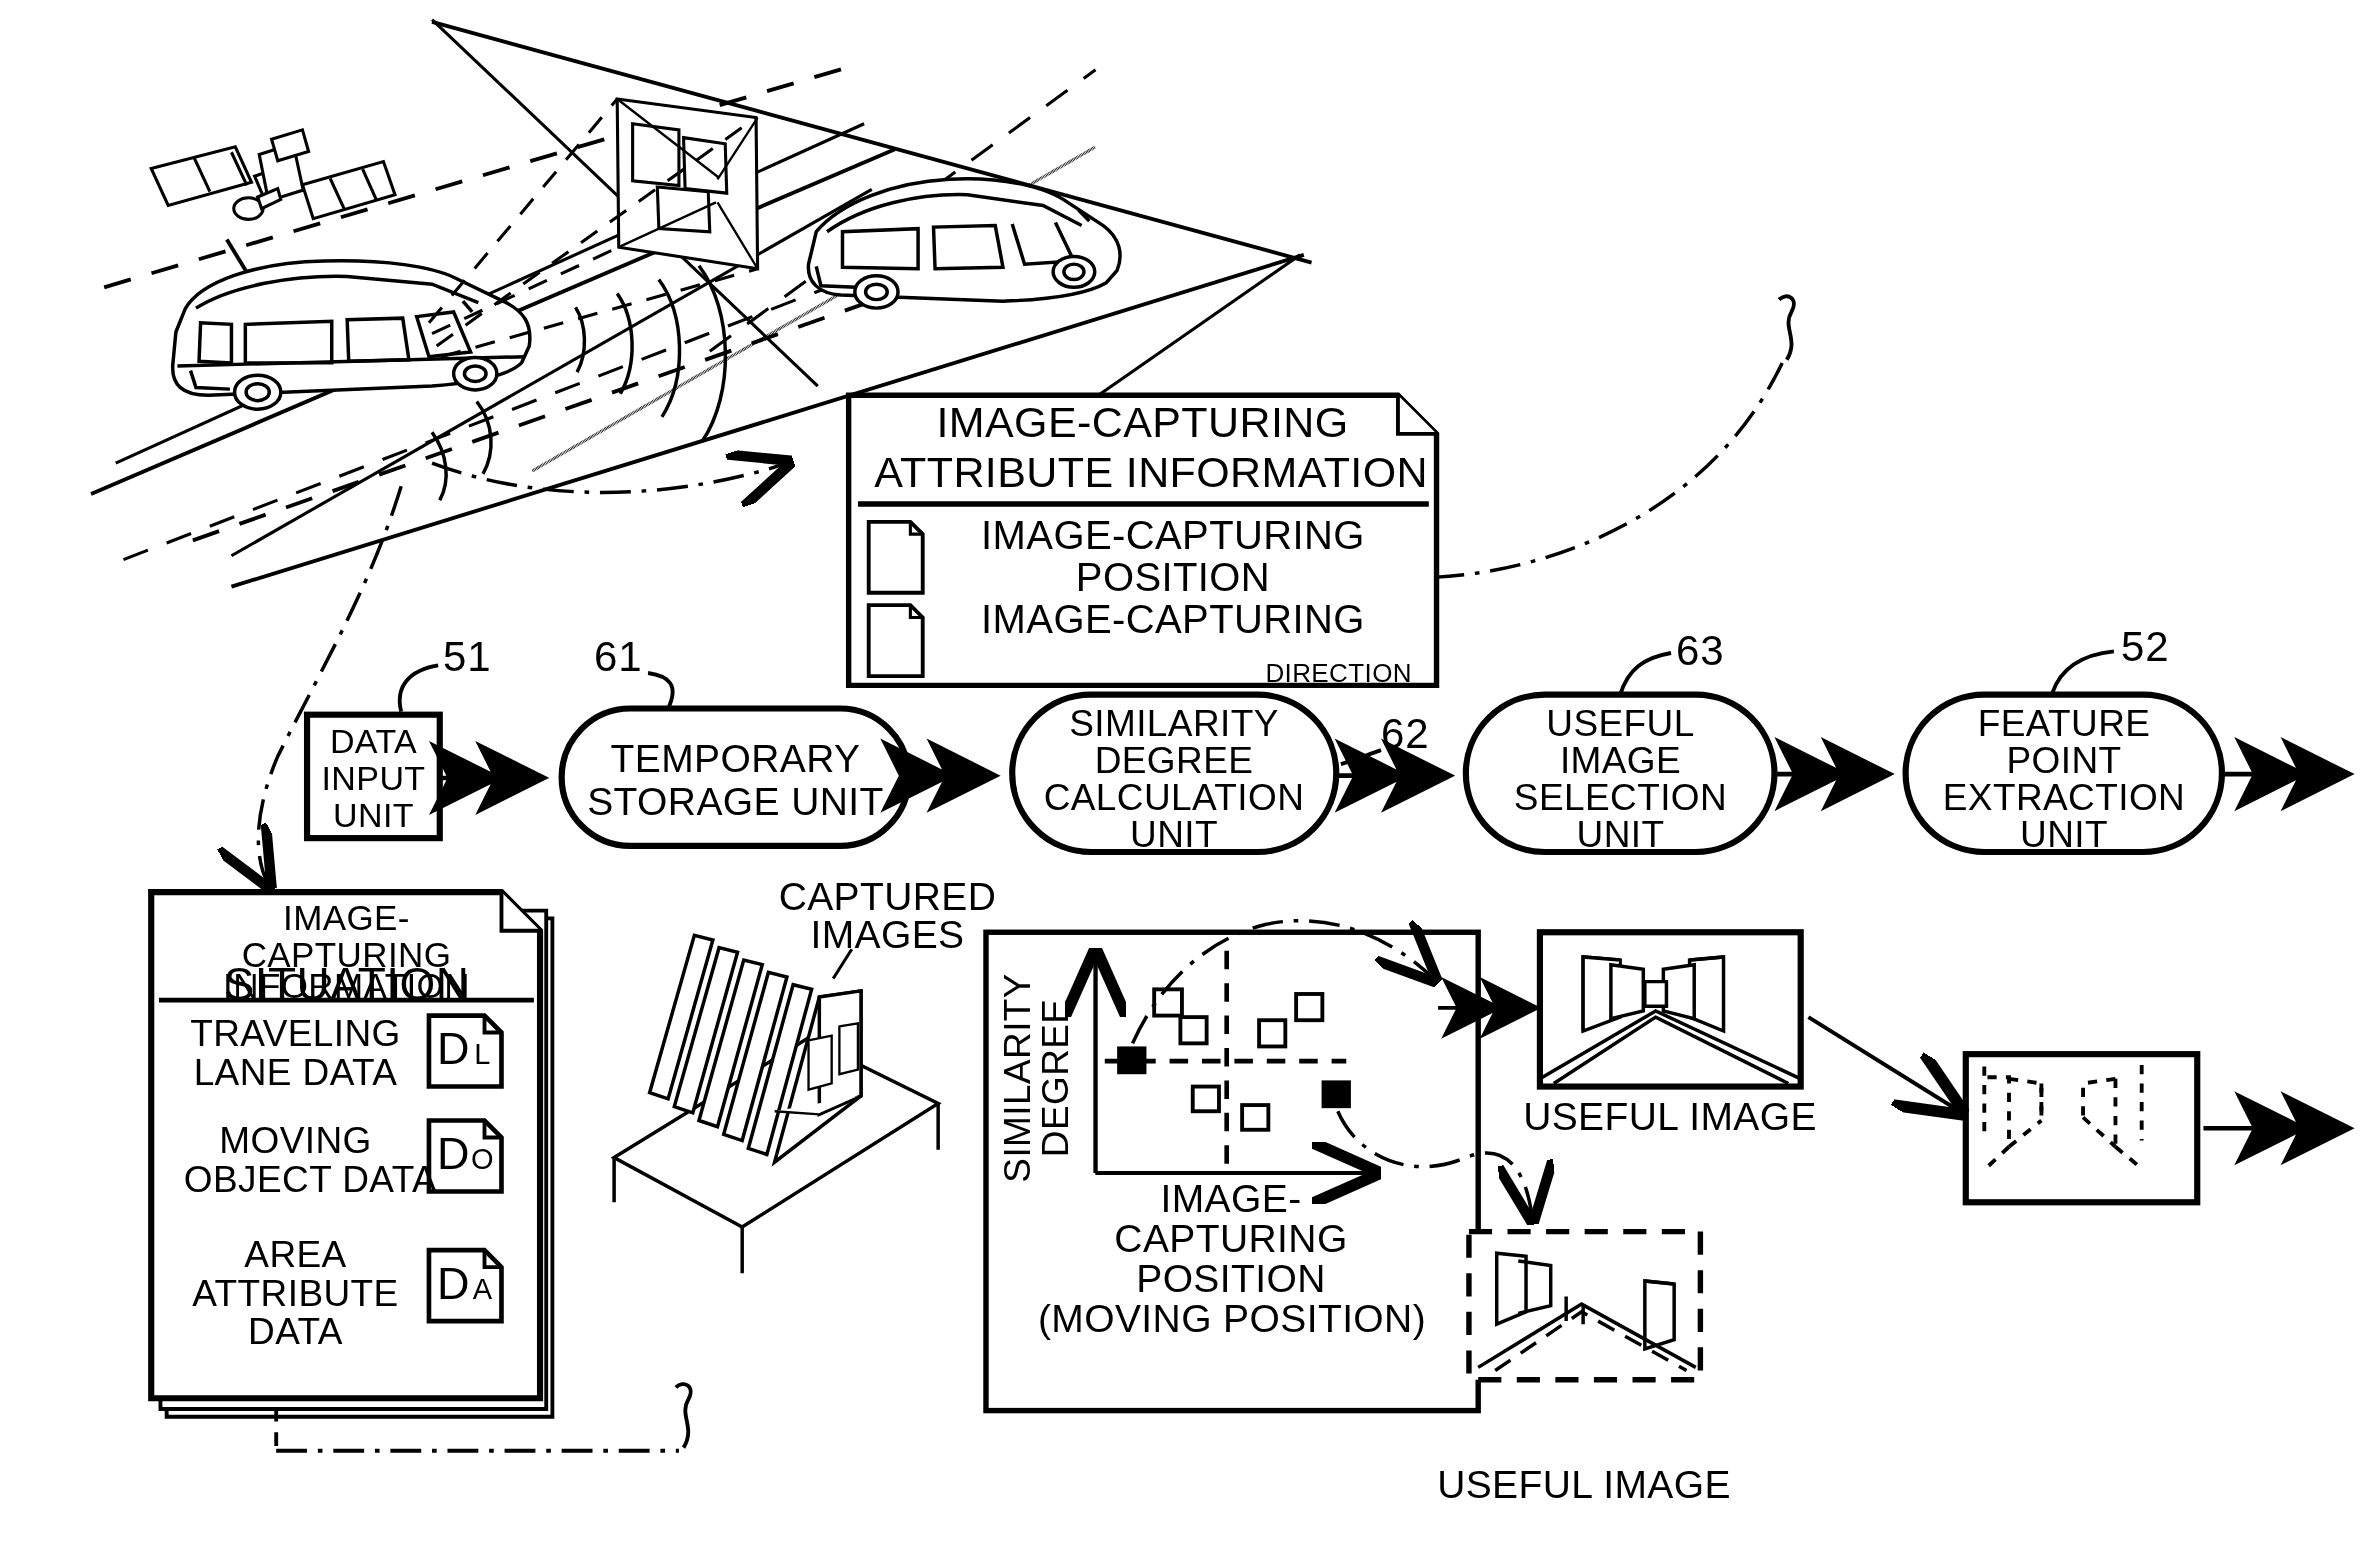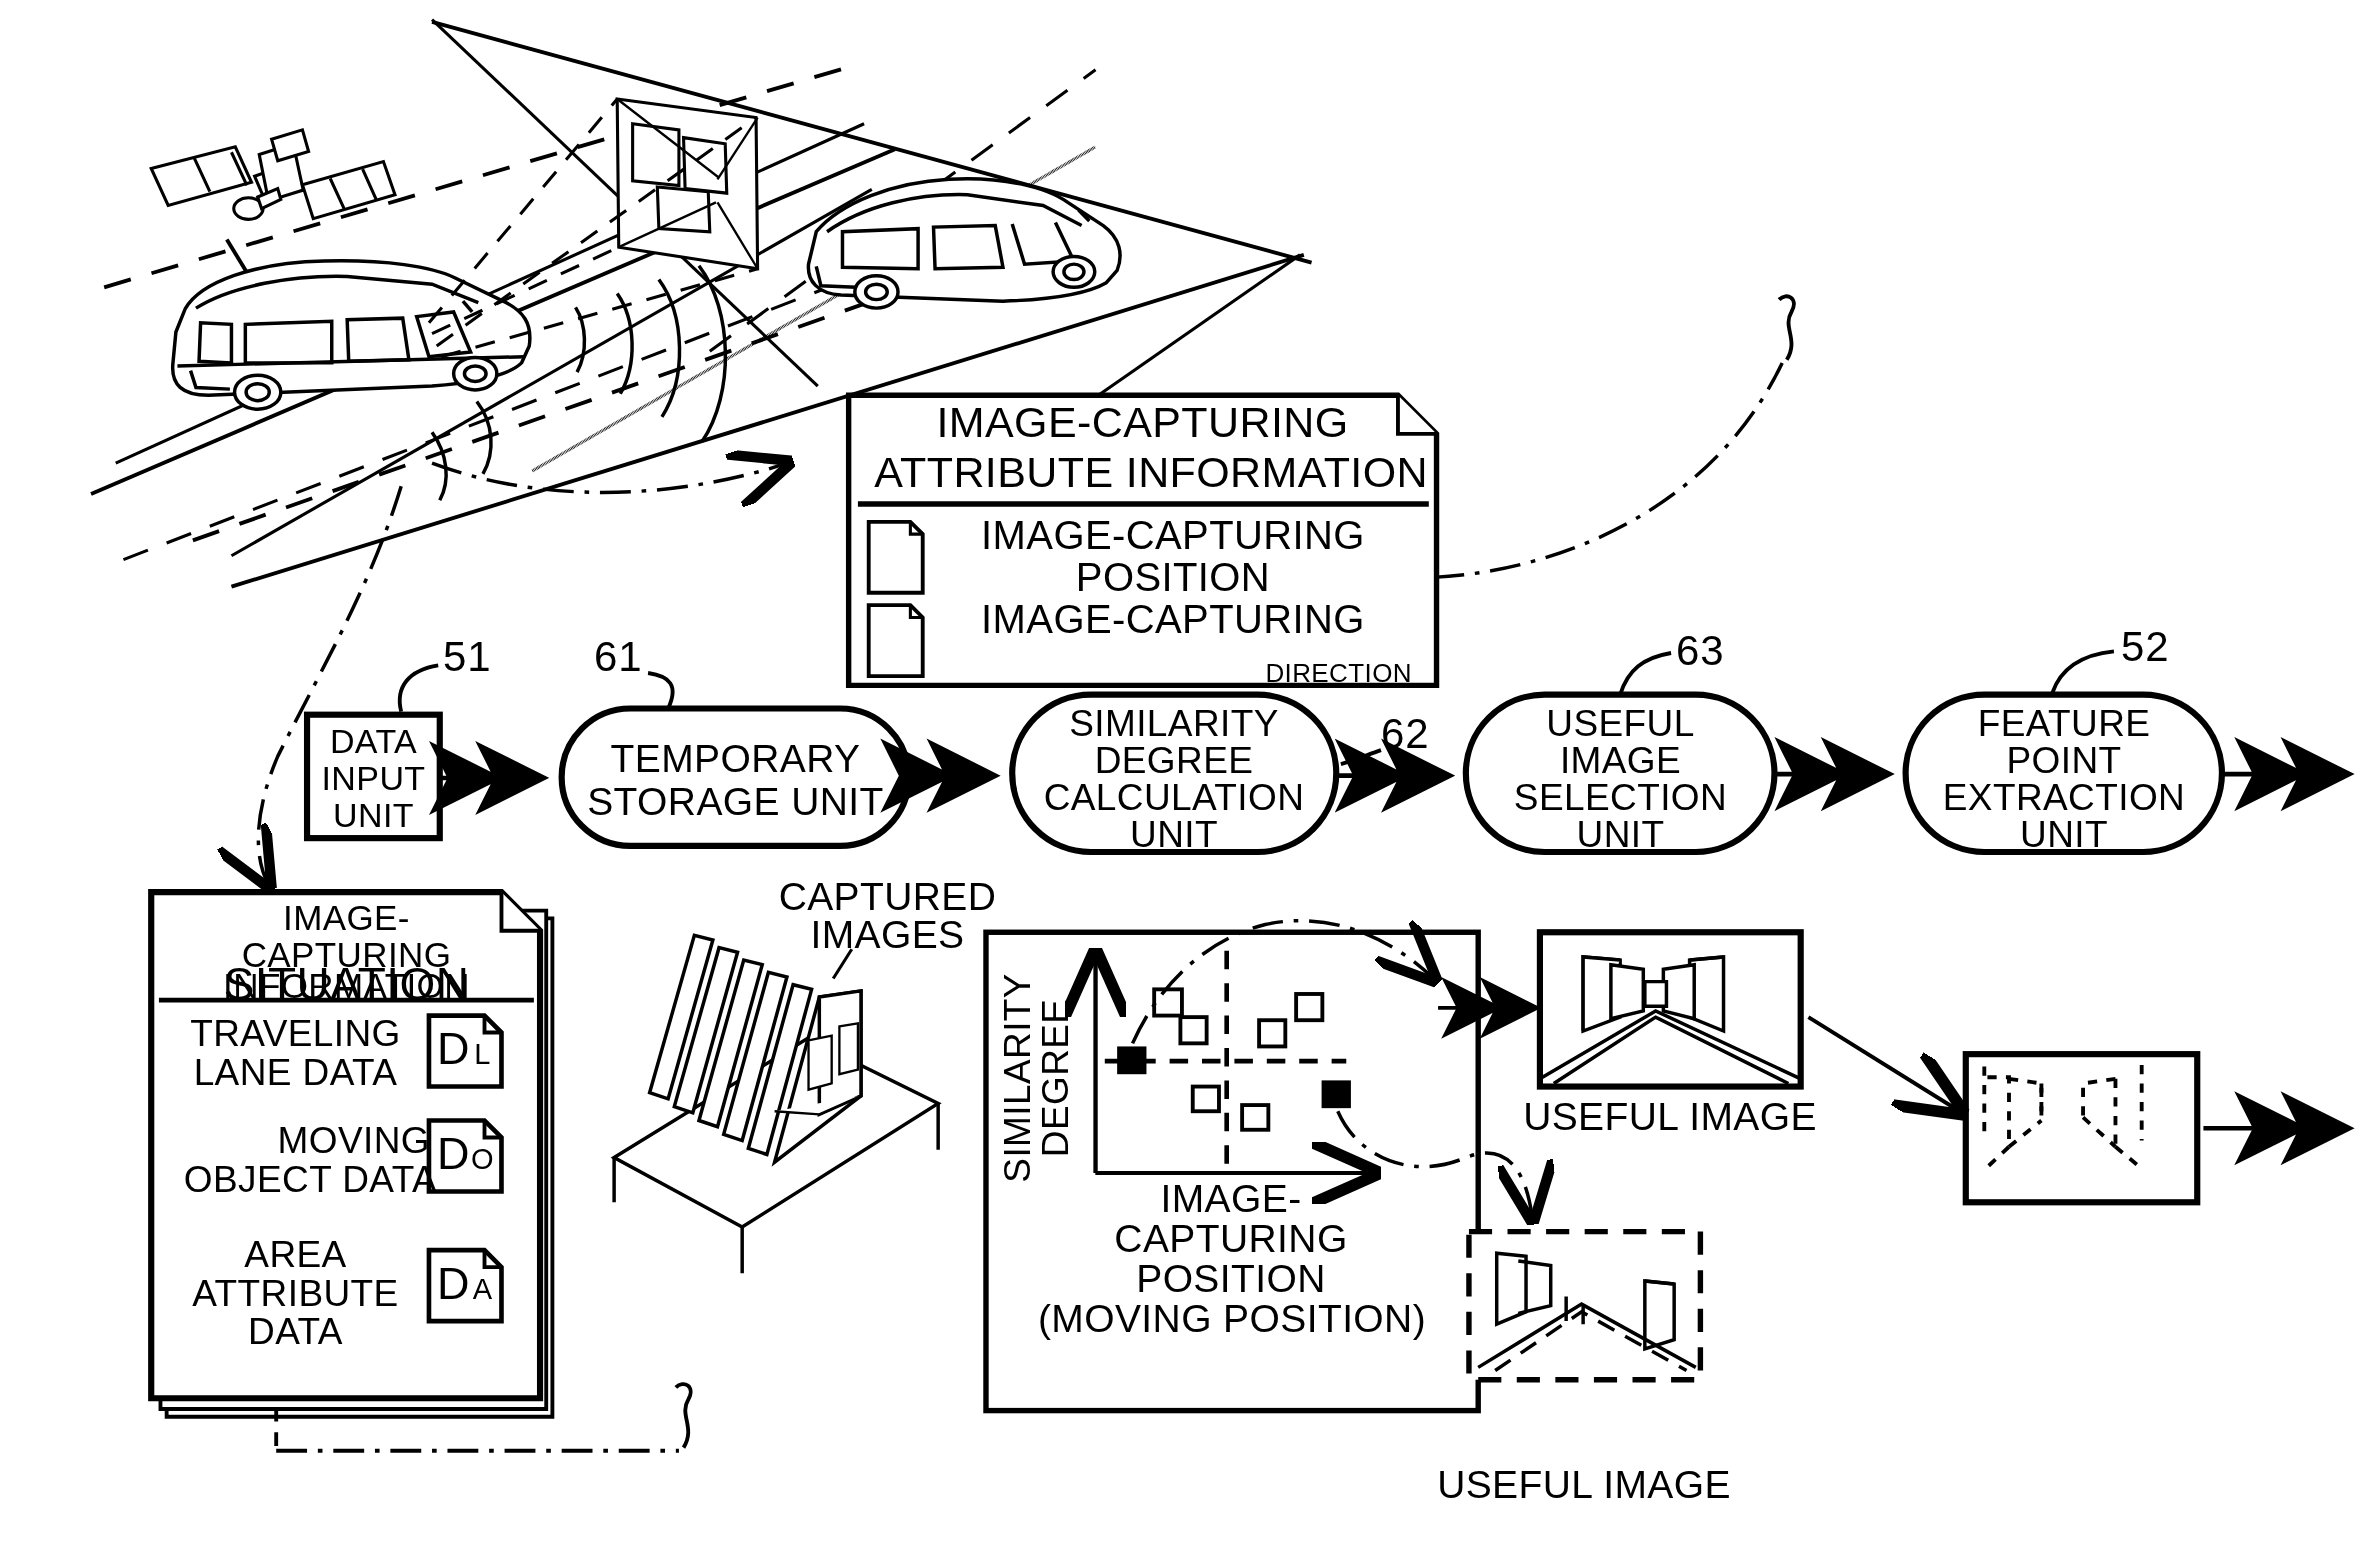--- a/index.html
+++ b/index.html
@@ -356,21 +356,21 @@
   <div class="refnum" style="left:2121px;top:623px;">52</div>
 
   <div class="txt" style="left:159px;top:900px;width:375px;font-size:35px;">IMAGE-</div>
   <div class="txt" style="left:159px;top:937px;width:375px;font-size:35px;">CAPTURING</div>
   <div class="txt" style="left:159px;top:961px;width:375px;font-size:46px;">SITUATION</div>
   <div class="txt" style="left:159px;top:968px;width:375px;font-size:35px;">INFORMATION</div>
 
   <div class="txt" style="left:161px;top:1015px;width:269px;font-size:37px;">TRAVELING</div>
   <div class="txt" style="left:161px;top:1054px;width:269px;font-size:37px;">LANE DATA</div>
 
-  <div class="txt" style="left:161px;top:1122px;width:269px;font-size:37px;text-align:right;">MOVING</div>
+  <div class="txt" style="left:161px;top:1122px;width:269px;font-size:37px;">MOVING</div>
   <div class="txt" style="left:153px;top:1161px;width:284px;font-size:37px;text-align:right;">OBJECT DATA</div>
 
   <div class="txt" style="left:161px;top:1236px;width:269px;font-size:37px;">AREA</div>
   <div class="txt" style="left:161px;top:1275px;width:269px;font-size:37px;">ATTRIBUTE</div>
   <div class="txt" style="left:161px;top:1313px;width:269px;font-size:37px;">DATA</div>
 
   <div class="txt" style="left:432px;top:1026px;width:43px;font-size:45px;">D</div>
   <div class="txt" style="left:468px;top:1040px;width:29px;font-size:29px;">L</div>
 
   <div class="txt" style="left:432px;top:1131px;width:43px;font-size:45px;">D</div>

